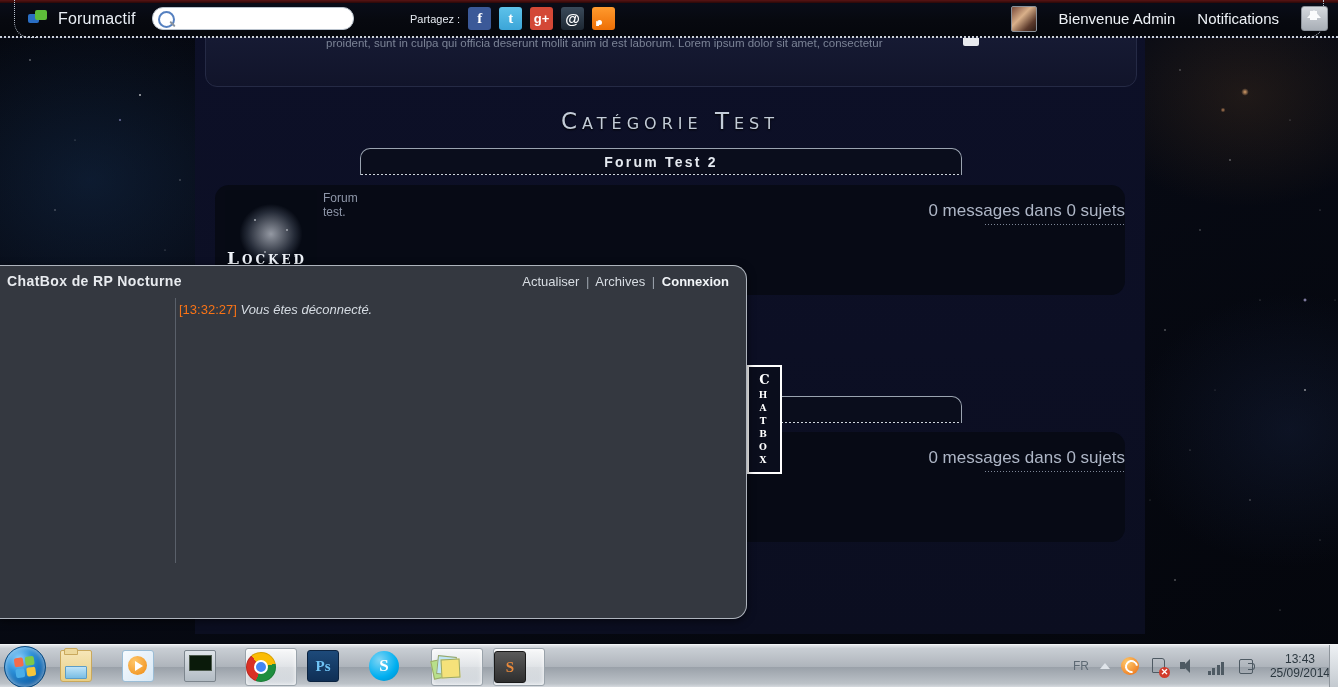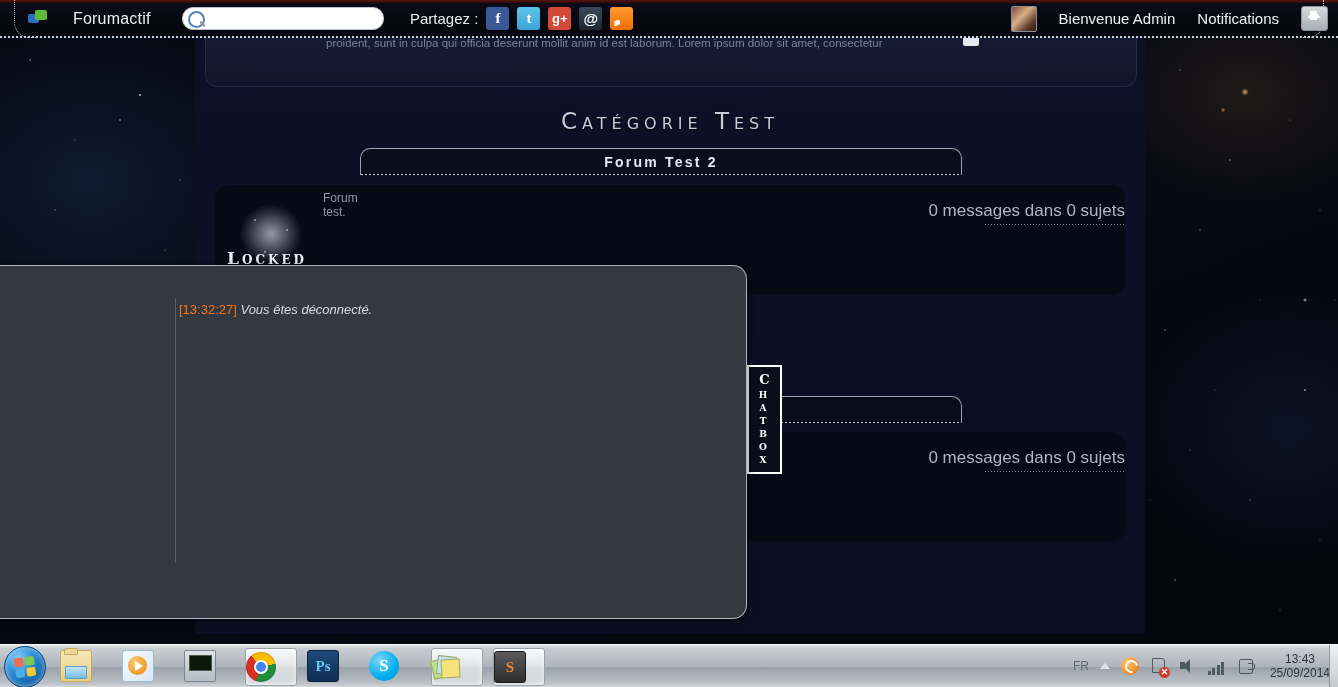--- a/index.html
+++ b/index.html
@@ -29,34 +29,34 @@
   
   #forumpage{position:absolute;left:0;top:0;width:950px;height:634px;
     background:linear-gradient(180deg,#0d1028 0%,#0c0f24 55%,#0b0e20 100%);}
 
   
   #fa-toolbar{position:absolute;left:-195px;top:0;width:1338px;height:37px;
      background:linear-gradient(180deg,#0a0d1a 0%,#07090f 55%,#05070c 100%);
      border-bottom:1px solid #1a1f33;z-index:60;}
   #fa-toolbar:before{content:"";position:absolute;left:0;top:0;width:100%;height:3px;
      background:linear-gradient(180deg,#5a1414,#2a0808);}
-  .fa-left{position:absolute;left:28px;top:0;height:37px;display:flex;align-items:center;gap:25px;}
+  .fa-left{position:absolute;left:28px;top:0;height:37px;display:flex;align-items:center;gap:10px;}
   .fa-logo-ico{width:20px;height:17px;position:relative;}
   .fa-logo-ico .b1{position:absolute;left:0;top:4px;width:11px;height:9px;border-radius:2px;background:#2a6ec4;}
   .fa-logo-ico .b2{position:absolute;left:7px;top:0px;width:12px;height:10px;border-radius:2px;background:#5dbd3a;}
   .fa-brand{color:#e9eef5;font-size:16px;letter-spacing:.2px;}
   .fa-search{width:200px;height:21px;background:#fff;border-radius:11px;border:1px solid #b9c2cc;
     position:relative;margin-left:6px;}
   .fa-search input{position:absolute;left:26px;top:1px;width:168px;height:18px;border:0;outline:0;
      background:transparent;font-size:12px;font-family:"Liberation Sans",sans-serif;color:#222;}
   .mag{position:absolute;left:5px;top:3px;width:13px;height:13px;border:2px solid #5580c0;border-radius:50%;}
   .mag:after{content:"";position:absolute;left:9px;top:10px;width:7px;height:2px;background:#8b949e;
      transform:rotate(45deg);border-radius:1px;}
   .fa-share{position:absolute;left:410px;top:0;height:37px;display:flex;align-items:center;gap:8px;}
-  .fa-share-label{color:#e6ebf2;font-size:15px;}
+  .fa-share-label{color:#e6ebf2;font-size:11px;}
   .sico{width:23px;height:23px;border-radius:3px;display:flex;align-items:center;justify-content:center;
      color:#fff;font-size:15px;font-weight:bold;line-height:1;}
   .sico.fb{background:#3b5998;font-family:"Liberation Serif",serif;}
   .sico.tw{background:linear-gradient(180deg,#5ec2ea,#3ba5d8);font-family:"Liberation Serif",serif;}
   .sico.gp{background:#d34836;font-size:13px;}
   .sico.em{background:linear-gradient(180deg,#3a4a5a,#1d2732);font-size:15px;}
   .sico.rss{background:linear-gradient(180deg,#ff9a2e,#ee6f05);font-size:0;position:relative;}
   .sico.rss:before{content:"";position:absolute;left:5px;bottom:5px;width:5px;height:5px;border-radius:50%;background:#fff;}
   .sico.rss:after{content:"";position:absolute;left:4px;bottom:4px;width:13px;height:13px;
      border:3px solid #fff;border-radius:0 0 0 0;clip-path:polygon(0 100%,0 60%,40% 100%);
@@ -341,20 +341,30 @@
     <span class="fa-notif">Notifications</span>
     <span class="fa-up"></span>
   </div>
 </div>
 
 <div id="cbtab">
   <span class="vtxt">Chatbox</span>
 </div>
 
 <div id="chatbox">
+  <div id="cb-header">
+    <div id="cb-title">ChatBox de RP Nocturne</div>
+    <div id="cb-links">
+      <a>Actualiser</a>
+      <span class="sep">|</span>
+      <a>Archives</a>
+      <span class="sep">|</span>
+      <a class="strong">Connexion</a>
+    </div>
+  </div>
   <div id="cb-divider"></div>
   <div id="cb-msg">
     <span class="ts">[13:32:27]</span>
     <span class="body">Vous êtes déconnecté.</span>
   </div>
 </div>
 
 <div id="taskbar">
   <div id="startorb">
     <span class="flag">

